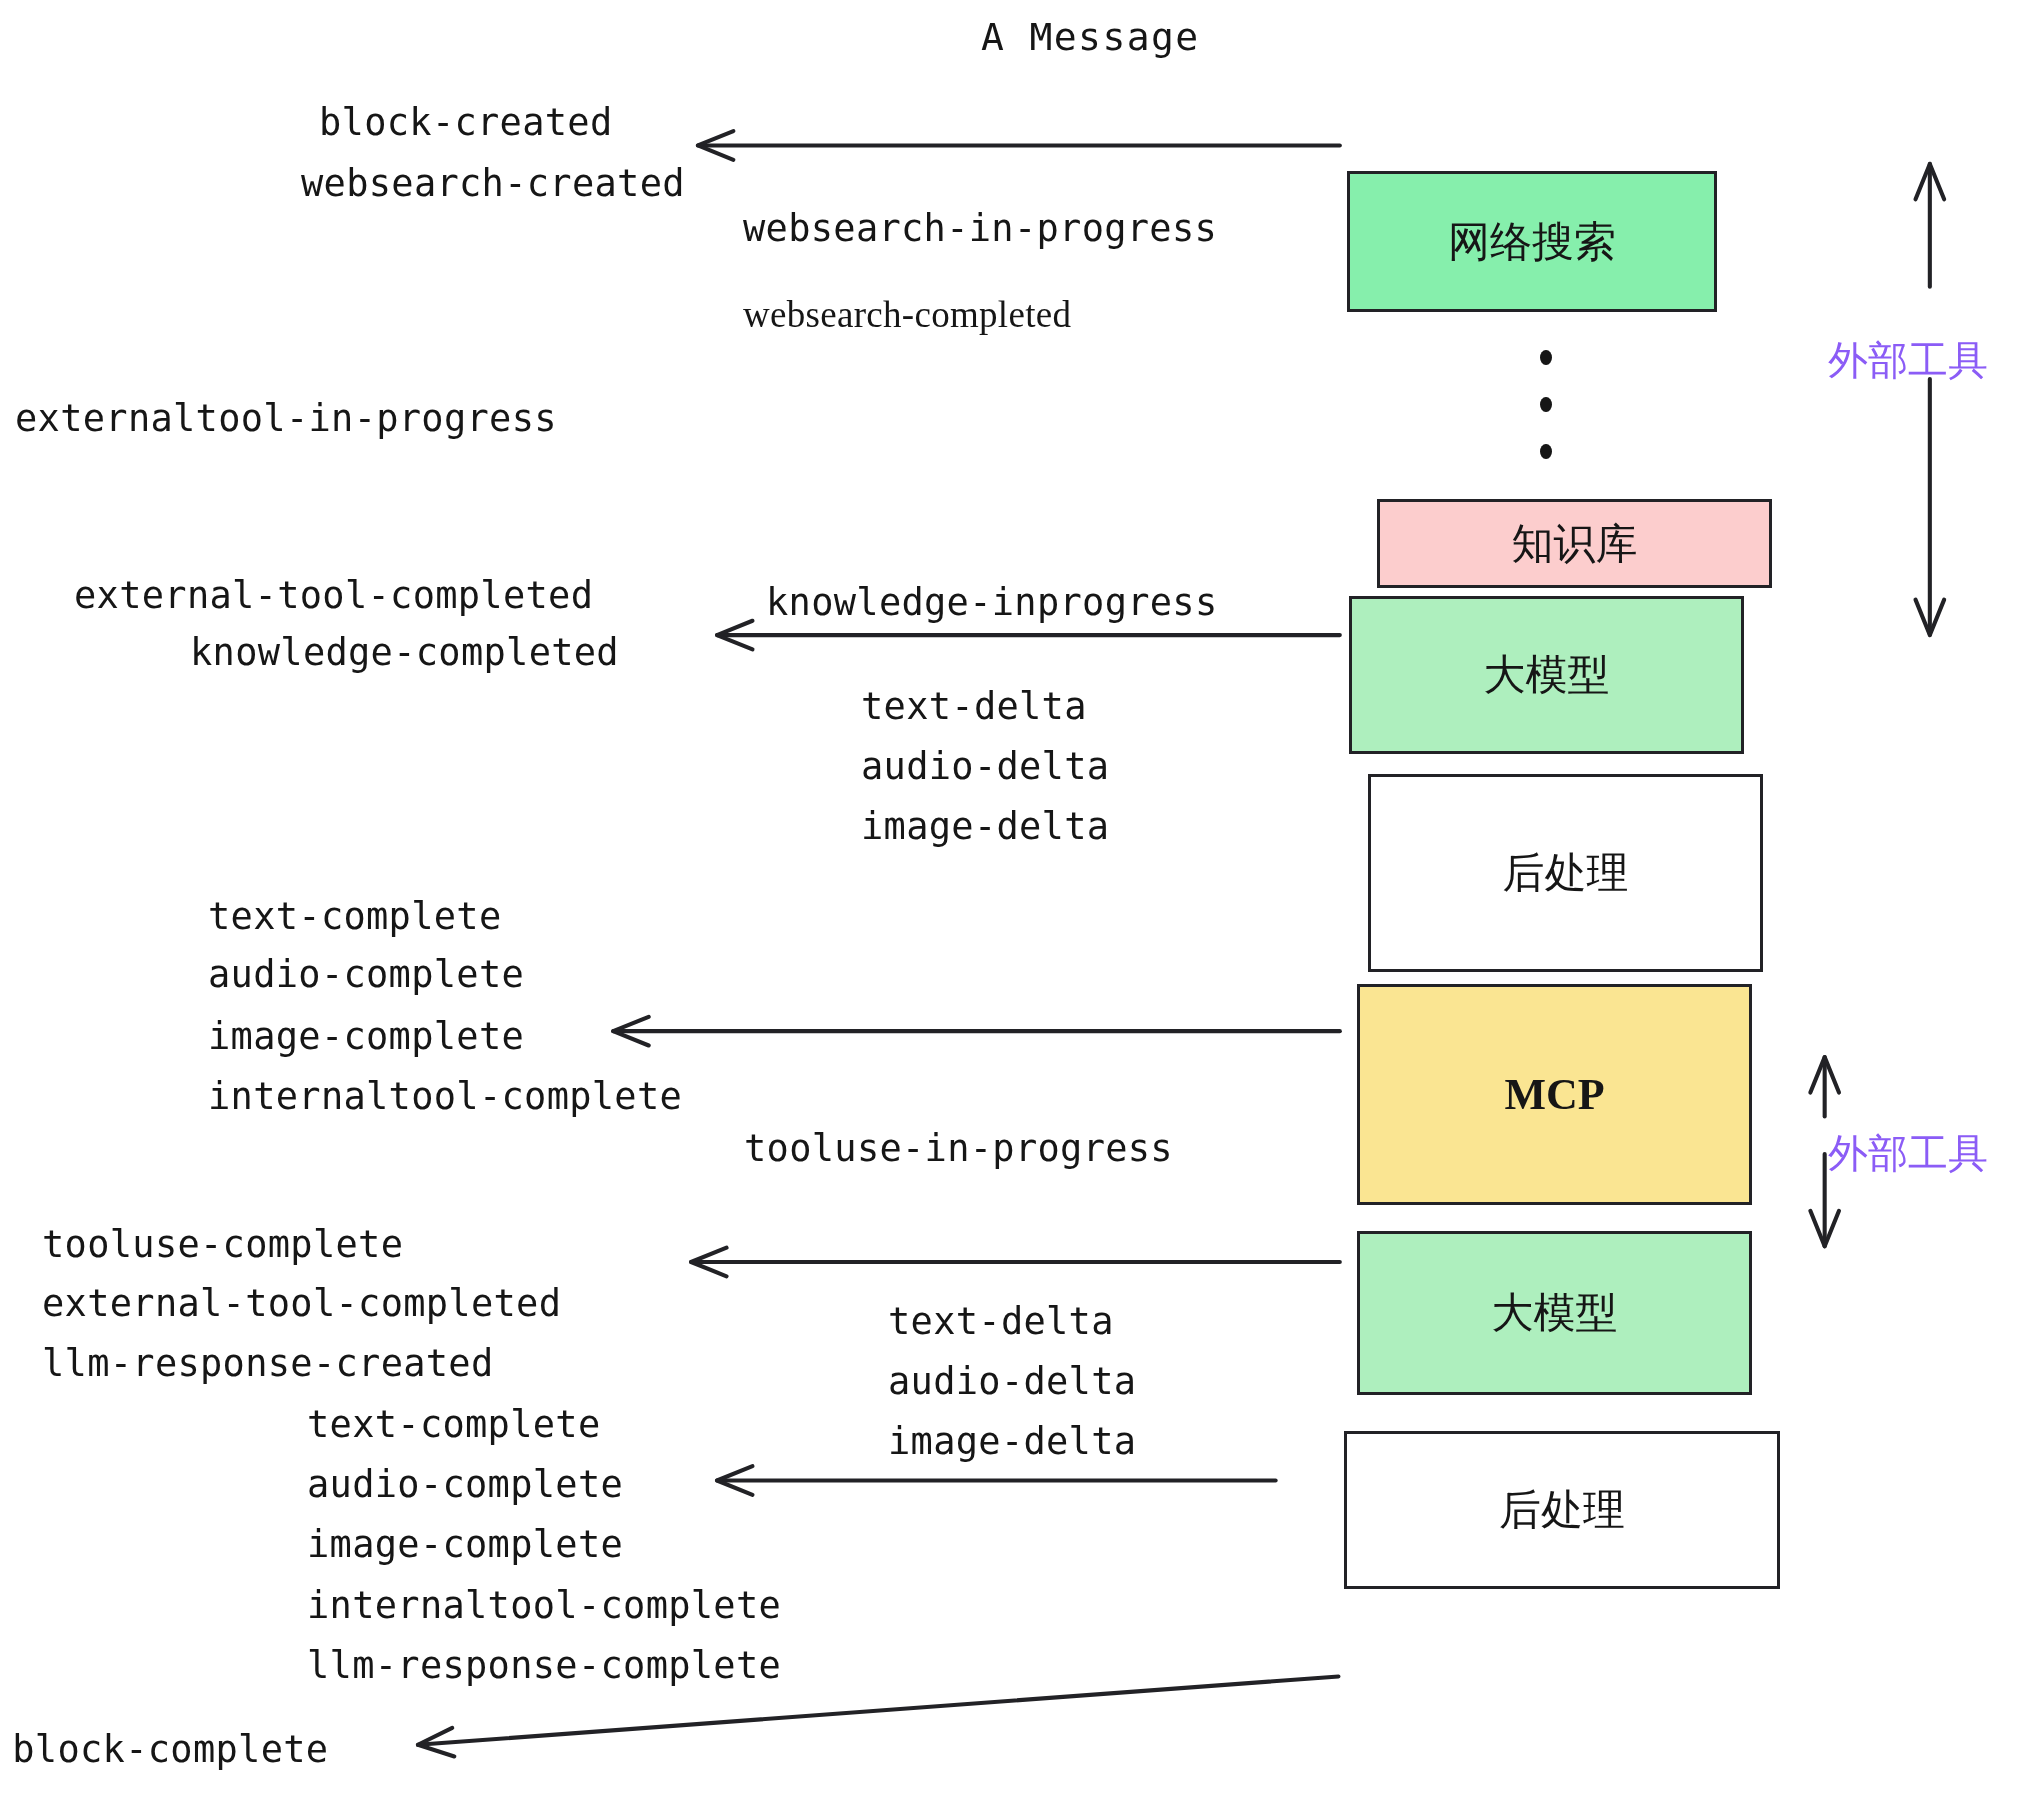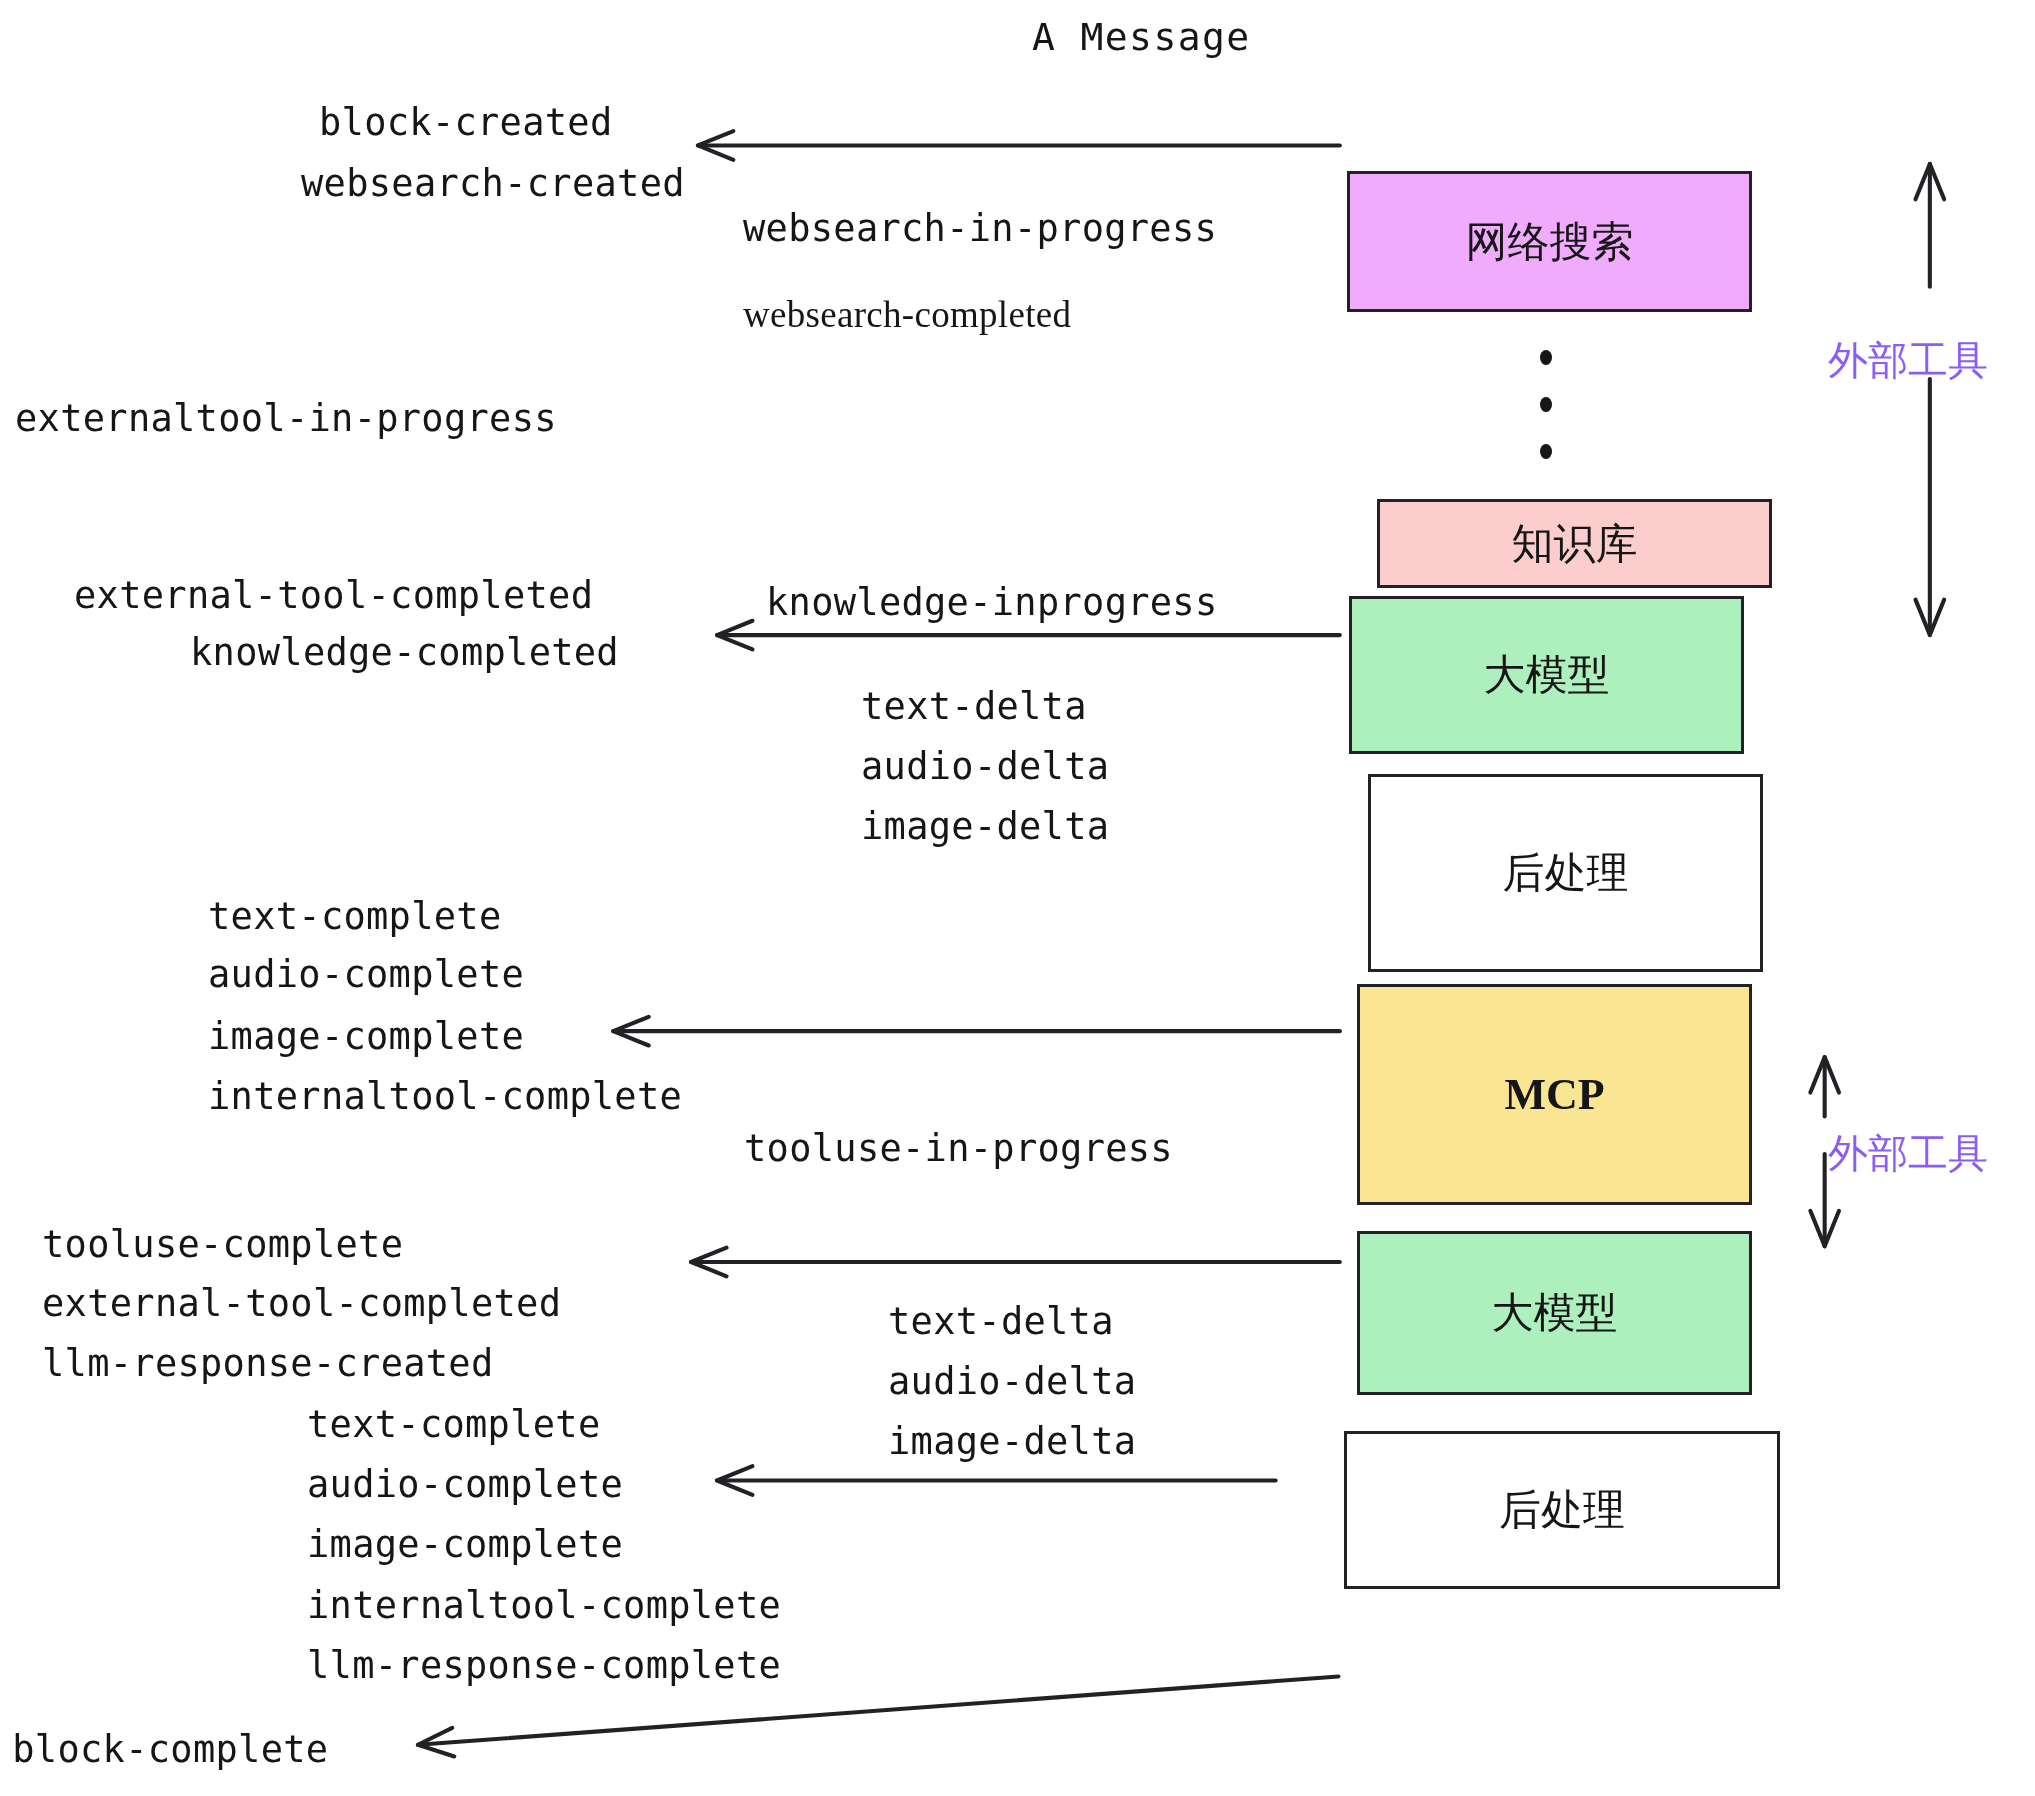--- a/index.html
+++ b/index.html
@@ -76,21 +76,21 @@
     height: 15px;
     border-radius: 50%;
     background: #161616;
   }
 </style>
 </head>
 <body>
 
 <div id="stage">
 
-  <div class="title" id="page-title" style="left:1032px; top:15px;">A Message</div>
+  <div class="title" id="page-title" style="left:981px; top:15px;">A Message</div>
 
   <svg id="wires" xmlns="http://www.w3.org/2000/svg" viewBox="0 0 2980 2630">
       <g>
         <line x1="1962" y1="213" x2="1022" y2="213" stroke="#222226" stroke-width="6" stroke-linecap="round"></line>
         <path d="M 1073.92229585574 192.0220307687089 L 1022 213 L 1073.92229585574 233.97796923129107" fill="none" stroke="#222226" stroke-width="6" stroke-linecap="round" stroke-linejoin="round"></path>
       </g>
       <g>
         <line x1="1962" y1="930" x2="1050" y2="930" stroke="#222226" stroke-width="6" stroke-linecap="round"></line>
         <path d="M 1101.92229585574 909.0220307687089 L 1050 930 L 1101.92229585574 950.977969231291" fill="none" stroke="#222226" stroke-width="6" stroke-linecap="round" stroke-linejoin="round"></path>
       </g>
@@ -122,21 +122,21 @@
         <line x1="2672" y1="1548" x2="2672" y2="1635" stroke="#222226" stroke-width="6" stroke-linecap="round"></line>
         <path d="M 2692.977969231291 1599.92229585574 L 2672 1548 L 2651.022030768709 1599.92229585574" fill="none" stroke="#222226" stroke-width="6" stroke-linecap="round" stroke-linejoin="round"></path>
       </g>
       <g>
         <line x1="2672" y1="1690" x2="2672" y2="1825" stroke="#222226" stroke-width="6" stroke-linecap="round"></line>
         <path d="M 2651.022030768709 1773.07770414426 L 2672 1825 L 2692.977969231291 1773.07770414426" fill="none" stroke="#222226" stroke-width="6" stroke-linecap="round" stroke-linejoin="round"></path>
       </g>
     </svg>
 
   <div id="nodes-layer">
-      <div class="node" style="left: 1347px; top: 171px; width: 405px; height: 141px; background: #f0abfc; border-color: rgb(34, 34, 38);">网络搜索</div>
+      <div class="node" style="left: 1347px; top: 171px; width: 370px; height: 141px; background: #86efac; border-color: rgb(34, 34, 38);">网络搜索</div>
       <div class="node" style="left: 1349px; top: 499px; width: 395px; height: 89px; background: rgb(252, 205, 205); border-color: rgb(34, 34, 38); margin-left: 28px;">知识库</div>
       <div class="node" style="left: 1349px; top: 596px; width: 395px; height: 158px; background: rgb(174, 239, 190); border-color: rgb(34, 34, 38);">大模型</div>
       <div class="node" style="left: 1368px; top: 774px; width: 395px; height: 198px; background: rgb(255, 255, 255); border-color: rgb(34, 34, 38);">后处理</div>
       <div class="node mcp" style="left: 1357px; top: 984px; width: 395px; height: 221px; background: rgb(250, 229, 146); border-color: rgb(34, 34, 38);">MCP</div>
       <div class="node" style="left: 1357px; top: 1231px; width: 395px; height: 164px; background: rgb(174, 239, 190); border-color: rgb(34, 34, 38);">大模型</div>
       <div class="node" style="left: 1344px; top: 1431px; width: 436px; height: 158px; background: rgb(255, 255, 255); border-color: rgb(34, 34, 38);">后处理</div>
     </div>
 
   <div class="dots" id="ellipsis" style="left:1539px; top:350px; width:13.7px; height:109px;">
       <i></i>

